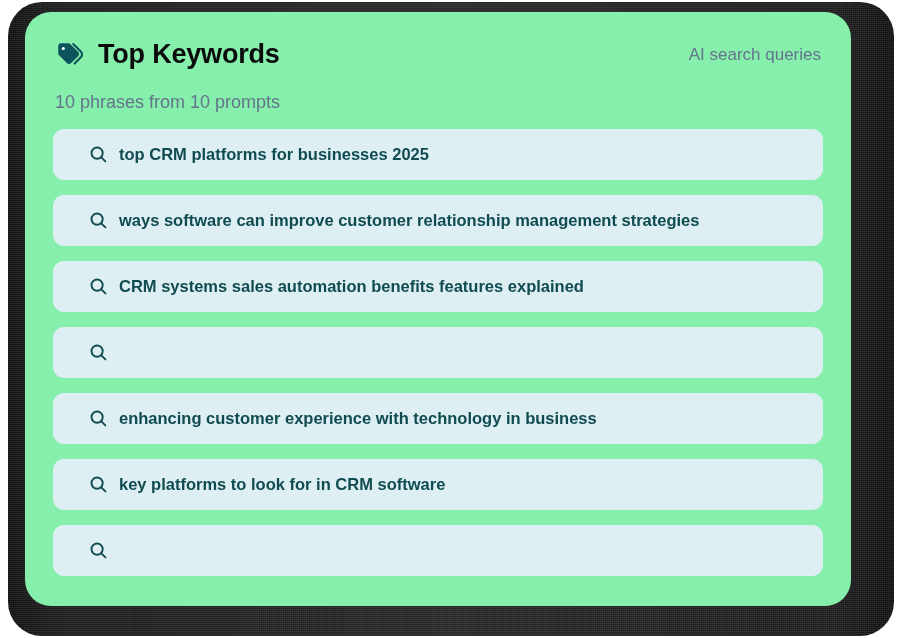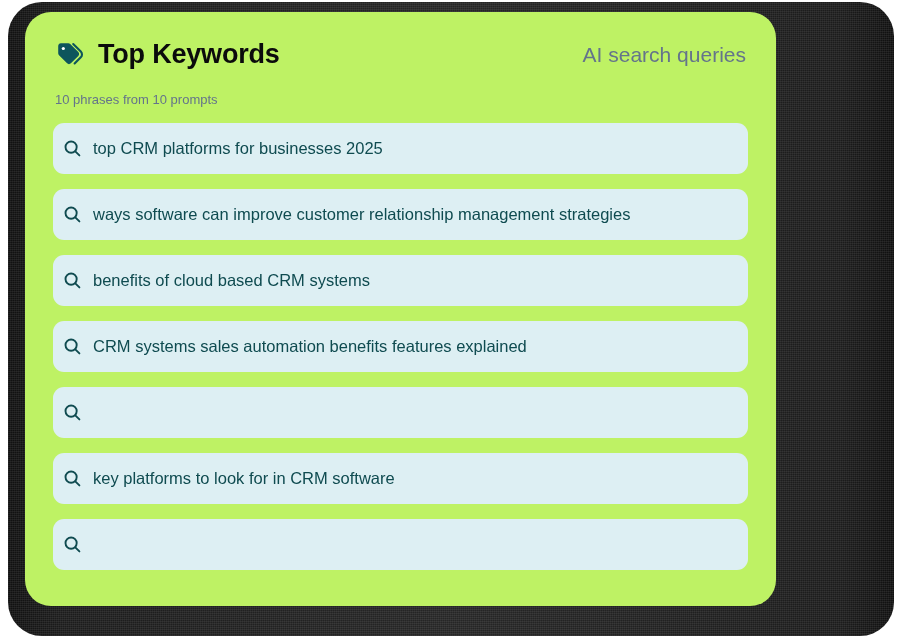--- a/index.html
+++ b/index.html
@@ -46,23 +46,23 @@
   .mask { position: absolute; background: #ffffff; }
   #mask-top    { left: 0; top: 0;    width: 900px; height: 2px; }
   #mask-left   { left: 0; top: 0;    width: 8px;   height: 638px; }
   #mask-right  { left: 894px; top: 0; width: 6px;  height: 638px; }
 
   
   #card {
     position: absolute;
     left: 25px;
     top: 12px;
-    width: 751px;
+    width: 826px;
     height: 594px;
-    background: #bef264;
+    background: #86efac;
     border-radius: 26px;
     overflow: hidden;
     z-index: 5;
   }
 
   #card-inner {
     padding: 28px 28px 0 28px;
     height: 100%;
   }
 
@@ -85,50 +85,51 @@
   #page-title {
     font-size: 27px;
     font-weight: bold;
     color: #0b0b0c;
     letter-spacing: -0.2px;
     line-height: 1.1;
     white-space: nowrap;
   }
 
   #header-note {
-    font-size: 21px;
+    font-size: 17px;
     color: #64748b;
     white-space: nowrap;
   }
 
   #subtitle {
     margin-top: 22px;
     padding-left: 2px;
-    font-size: 13px;
+    font-size: 18px;
     color: #64748b;
   }
 
   
   #keyword-list {
     margin-top: 16px;
     display: flex;
     flex-direction: column;
     gap: 15px;
   }
 
   .keyword-row {
     display: flex;
     align-items: center;
     gap: 11px;
     height: 51px;
     flex: 0 0 51px;
-    padding: 0 10px;
+    padding: 0 36px;
     background: #ddeff3;
     border-radius: 11px;
     cursor: pointer;
+    font-weight: bold;
   }
 
   .search-icon { display: block; flex: 0 0 auto; }
 
   .keyword-text {
     font-size: 16.5px;
     color: #0f4b50;
     white-space: nowrap;
     overflow: hidden;
     text-overflow: ellipsis;
@@ -180,38 +181,38 @@
           </span>
           <span class="keyword-text">ways software can improve customer relationship management strategies</span>
         </div>
         <div class="keyword-row">
           <span>
             <svg class="search-icon" width="19" height="19" viewBox="0 0 19 19" aria-hidden="true">
               <circle cx="8.1" cy="8.1" r="5.6" fill="none" stroke="#0f4b50" stroke-width="1.9"></circle>
               <line x1="12.3" y1="12.3" x2="16.4" y2="16.4" stroke="#0f4b50" stroke-width="1.9" stroke-linecap="round"></line>
             </svg>
           </span>
-          <span class="keyword-text">benefits of cloud based CRM systems</span>
-        </div>
-        <div class="keyword-row">
-          <span>
-            <svg class="search-icon" width="19" height="19" viewBox="0 0 19 19" aria-hidden="true">
-              <circle cx="8.1" cy="8.1" r="5.6" fill="none" stroke="#0f4b50" stroke-width="1.9"></circle>
-              <line x1="12.3" y1="12.3" x2="16.4" y2="16.4" stroke="#0f4b50" stroke-width="1.9" stroke-linecap="round"></line>
-            </svg>
-          </span>
           <span class="keyword-text">CRM systems sales automation benefits features explained</span>
         </div>
         <div class="keyword-row">
           <span>
             <svg class="search-icon" width="19" height="19" viewBox="0 0 19 19" aria-hidden="true">
               <circle cx="8.1" cy="8.1" r="5.6" fill="none" stroke="#0f4b50" stroke-width="1.9"></circle>
               <line x1="12.3" y1="12.3" x2="16.4" y2="16.4" stroke="#0f4b50" stroke-width="1.9" stroke-linecap="round"></line>
             </svg>
           </span>
+        </div>
+        <div class="keyword-row">
+          <span>
+            <svg class="search-icon" width="19" height="19" viewBox="0 0 19 19" aria-hidden="true">
+              <circle cx="8.1" cy="8.1" r="5.6" fill="none" stroke="#0f4b50" stroke-width="1.9"></circle>
+              <line x1="12.3" y1="12.3" x2="16.4" y2="16.4" stroke="#0f4b50" stroke-width="1.9" stroke-linecap="round"></line>
+            </svg>
+          </span>
+          <span class="keyword-text">enhancing customer experience with technology in business</span>
         </div>
         <div class="keyword-row">
           <span>
             <svg class="search-icon" width="19" height="19" viewBox="0 0 19 19" aria-hidden="true">
               <circle cx="8.1" cy="8.1" r="5.6" fill="none" stroke="#0f4b50" stroke-width="1.9"></circle>
               <line x1="12.3" y1="12.3" x2="16.4" y2="16.4" stroke="#0f4b50" stroke-width="1.9" stroke-linecap="round"></line>
             </svg>
           </span>
           <span class="keyword-text">key platforms to look for in CRM software</span>
         </div>

